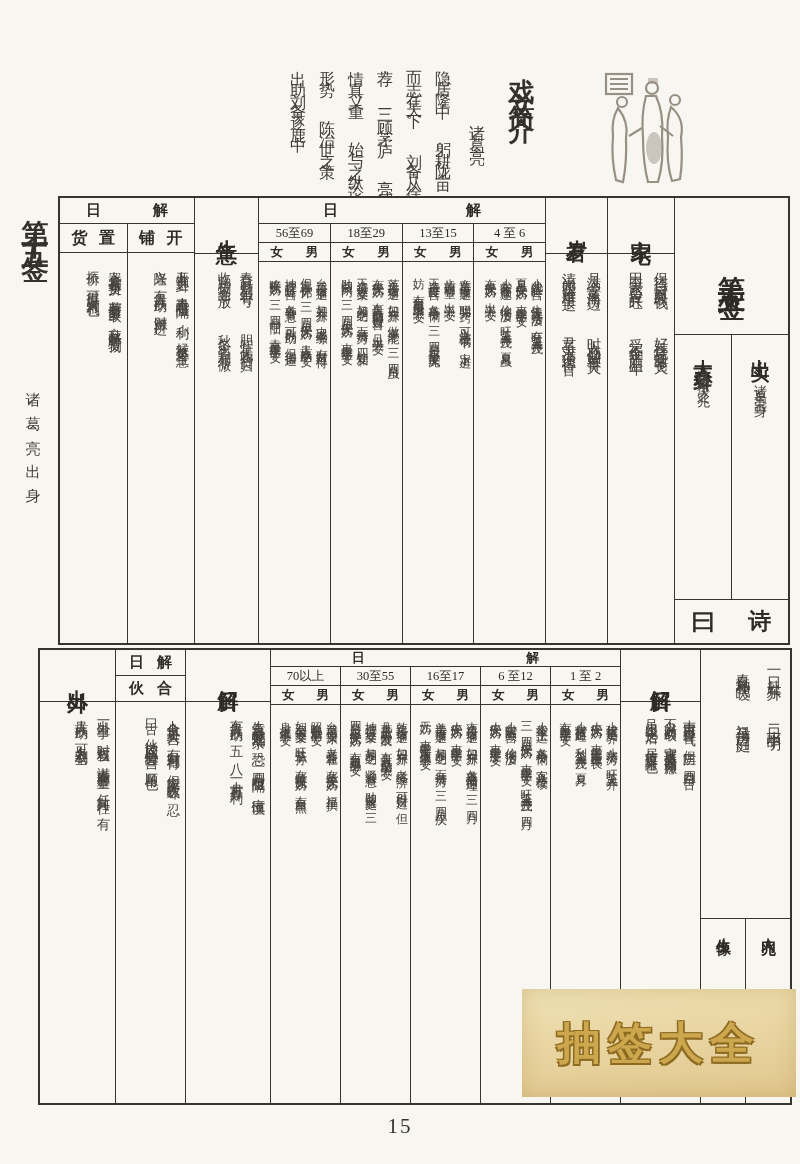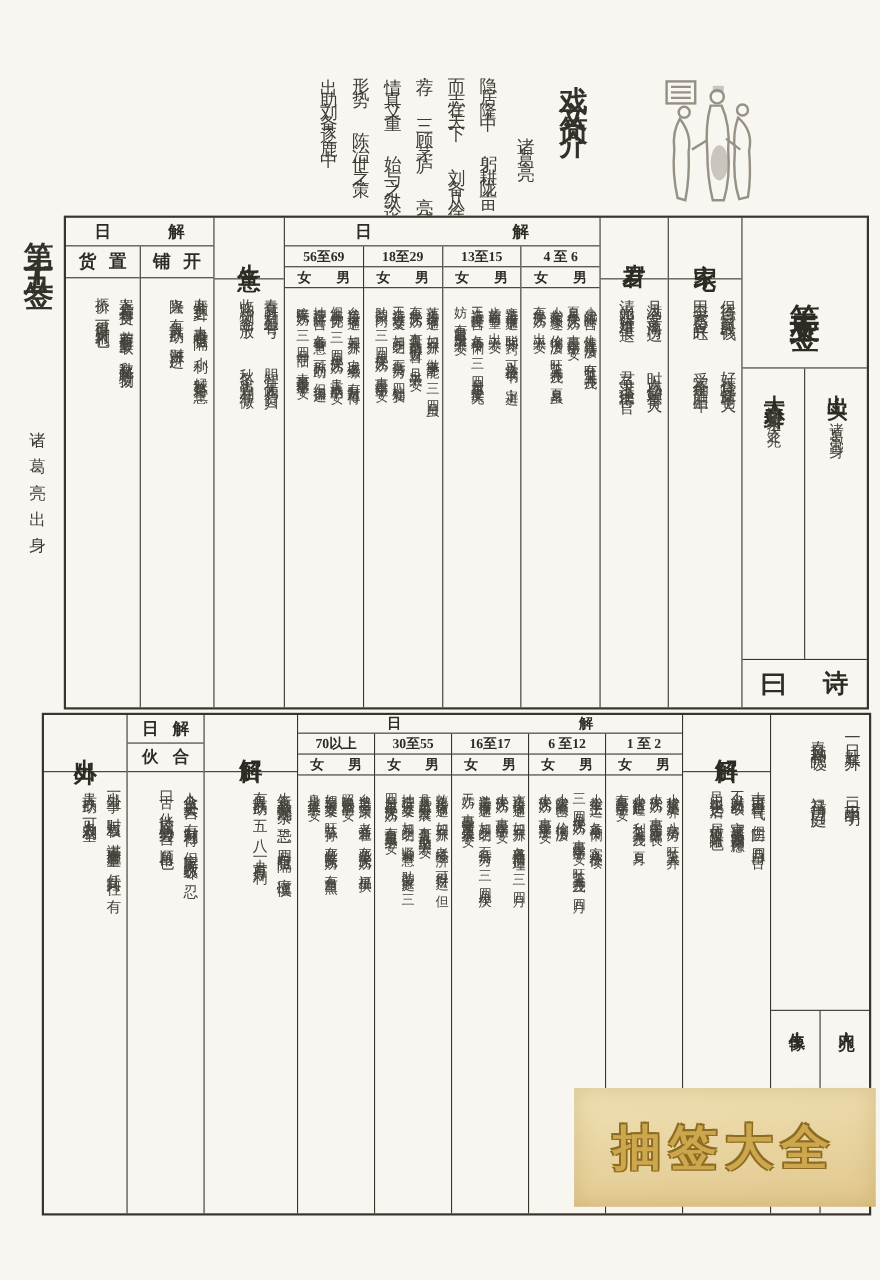--- a/index.html
+++ b/index.html
@@ -29,21 +29,21 @@
   .blt{border-left:1.2px solid #39352d;}
 
   .spread{display:flex;flex-direction:row-reverse;justify-content:space-around;align-items:center;}
   .ghdr{font-weight:bold;color:#2e2b25;border-bottom:1.5px solid #39352d;}
   .upper .ghdr{height:25px;font-size:15px;}
   .lower .ghdr{height:16px;font-size:13px;}
   .shdr{height:28px;font-size:16px;font-weight:bold;color:#2e2b25;border-bottom:1.5px solid #39352d;
         justify-content:space-evenly;}
   .shdr2{height:25px;font-size:15px;font-weight:bold;color:#2e2b25;border-bottom:1.3px solid #39352d;
          justify-content:space-evenly;}
-  .agehdr{height:18px;line-height:18px;font-size:12.5px;font-weight:bold;text-align:center;
+  .agehdr{height:18px;line-height:18px;font-size:12.5px;font-weight:normal;text-align:center;
           color:#2e2b25;border-bottom:1.2px solid #39352d;}
   .sexhdr{height:18px;font-size:12.5px;font-weight:bold;color:#2e2b25;border-bottom:1.3px solid #39352d;}
   .pair{display:flex;flex:1;min-height:0;}
   .sub{flex:1;display:flex;flex-direction:column;min-width:0;}
 
   .bighdr{display:flex;align-items:center;justify-content:center;border-bottom:1.5px solid #39352d;}
   .upper .bighdr{height:55px;}
   .lower .bighdr{height:51px;}
   .bighdr span{font-size:21px;font-weight:bold;letter-spacing:3px;color:#2e2b25;}
 
@@ -389,14 +389,15 @@
             <span class="vtext">内兆：</span>
           </div>
       </div>
     </div>
   </div>
 
   <div class="banner">
     <span>抽签大全</span>
   </div>
 
+  <div class="pageno">15</div>
 
 </div>
 
 </body></html>

